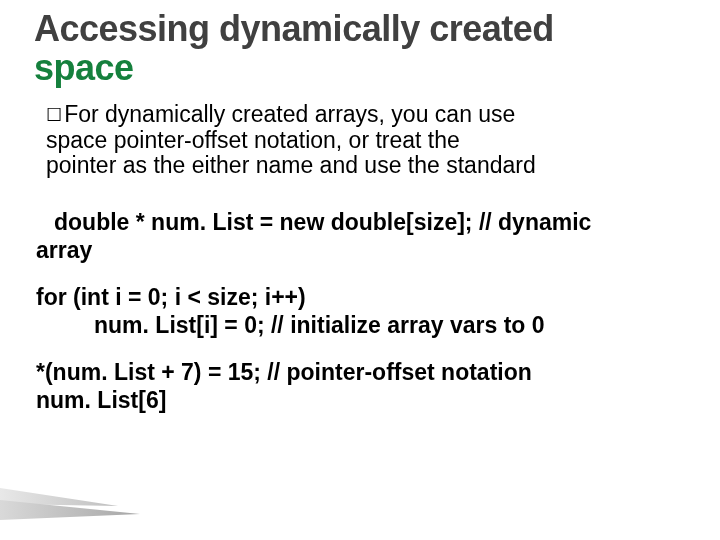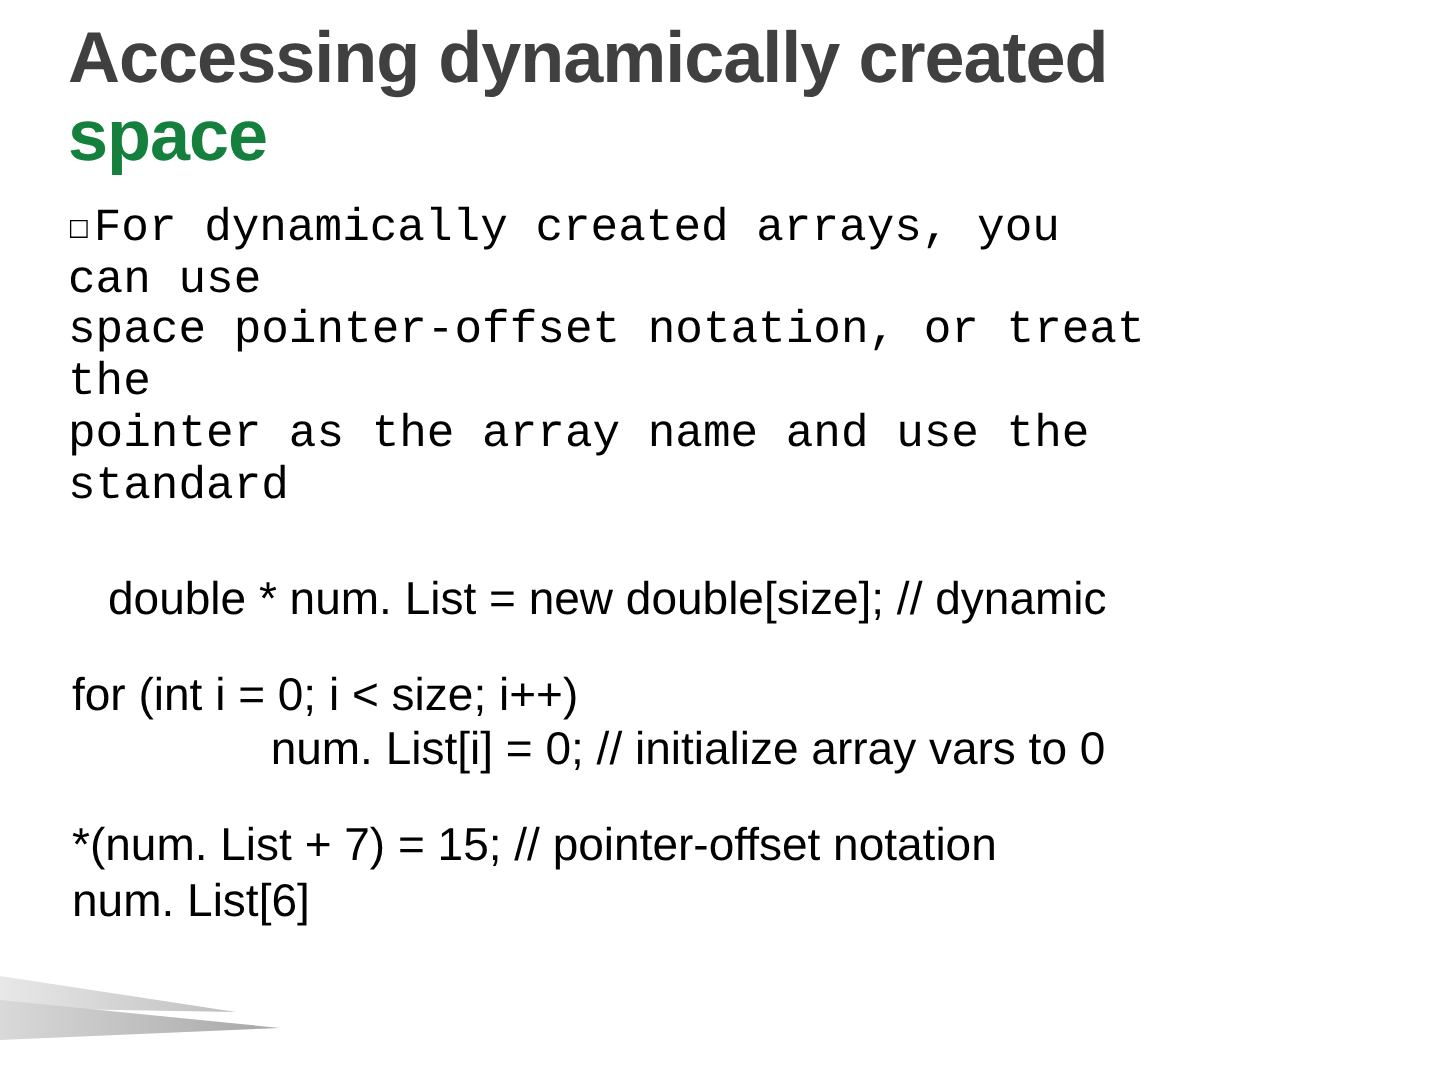--- a/index.html
+++ b/index.html
@@ -28,42 +28,41 @@
     letter-spacing: -0.5px;
     margin: 0 0 14px 0;
   }
   .title .accent {
     color: #15803d;
     font-weight: 800;
   }
   .bullet-block {
     font-size: 23px;
     line-height: 1.12;
-    margin-left: 0;
+    margin-left: 12px;
     margin-right: 10px;
-    font-family: Liberation Mono, monospace;
   }
   .bullet-block .check {
     font-size: 18px;
     vertical-align: 1px;
     margin-right: 2px;
   }
   .code-block {
     font-size: 23px;
     line-height: 1.20;
     margin-left: 2px;
+    font-weight: bold;
   }
   .code-block .first {
     margin-left: 18px;
   }
   .code-block .indent1 {
   }
   .code-block .indent2 {
     margin-left: 58px;
-    text-align: center;
   }
   .code-block .noindent {
     margin-left: 0;
   }
   .sp-lg { height: 30px; }
   .sp-md { height: 20px; }
   .accent-wedge {
     position: absolute;
     left: 0;
     bottom: 16px;
@@ -78,27 +77,28 @@
 <div class="slide">
 
   <h1 class="title">
     <span>Accessing dynamically created</span><br>
     <span class="accent">space</span>
   </h1>
 
   <div class="bullet-block">
     <span class="check">☐</span><span>For</span><span> dynamically created arrays, you can use</span><br>
     <span>space pointer-offset notation, or treat the</span><br>
-    <span>pointer as the array name and use the standard</span><br>
+    <span>pointer as the either name and use the standard</span><br>
   </div>
 
   <div class="sp-lg"></div>
 
   <div class="code-block">
     <div class="first">double * num. List = new double[size]; // dynamic</div>
+    <div class="noindent">array</div>
   </div>
 
   <div class="sp-md"></div>
 
   <div class="code-block">
     <div class="indent1">for (int i = 0; i &lt; size; i++)</div>
     <div class="indent2">num. List[i] = 0;       // initialize array vars to 0</div>
   </div>
 
   <div class="sp-md"></div>

